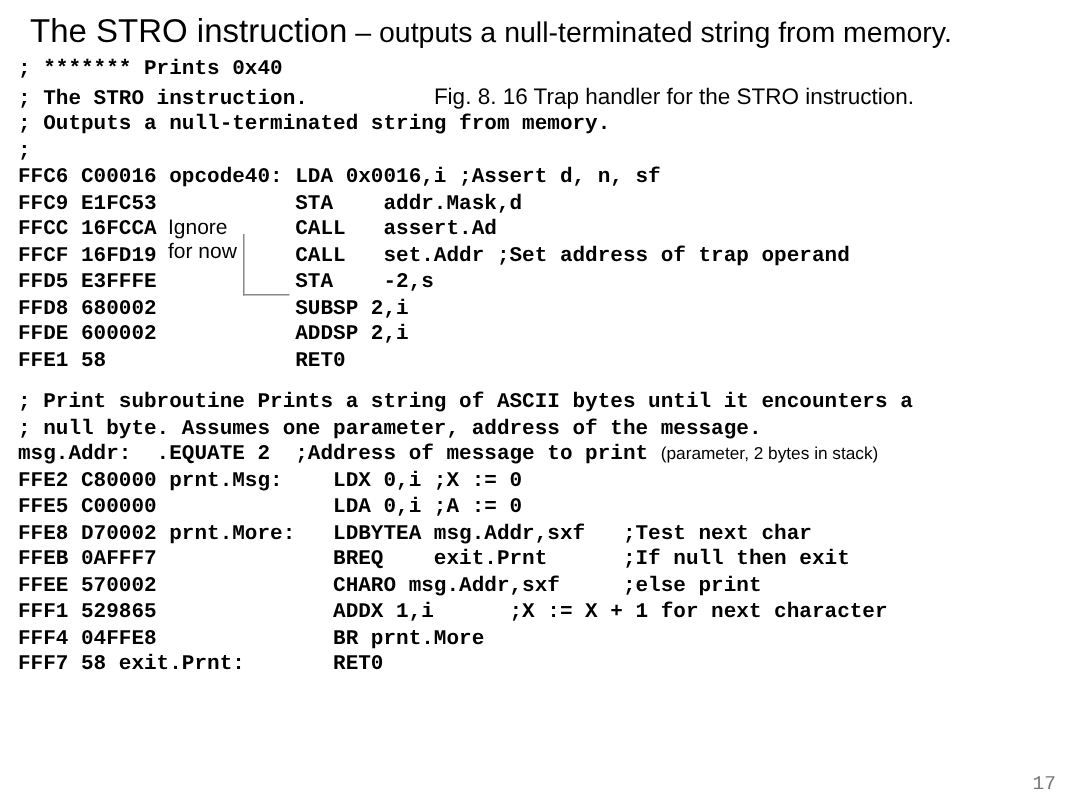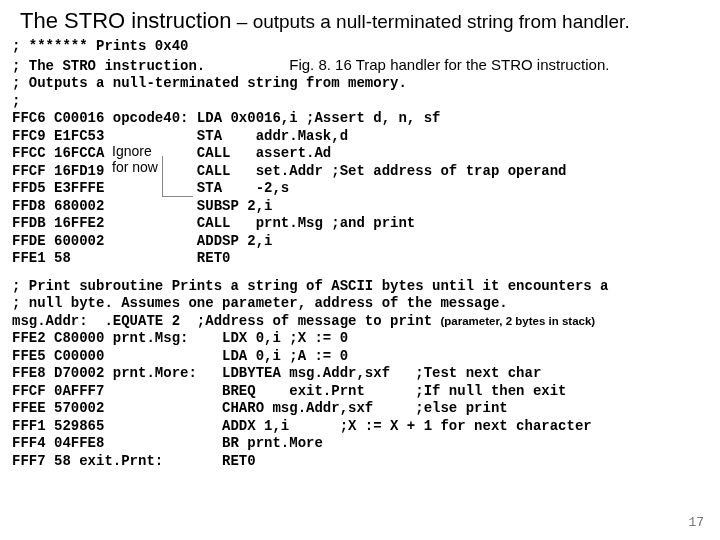--- a/index.html
+++ b/index.html
@@ -32,21 +32,21 @@
     font-size: 15px;
   }
   .note {
     font-family: Arial, Helvetica, sans-serif;
     font-weight: normal;
     font-size: 14px;
     position: absolute;
   }
   .small-note {
     font-family: Arial, Helvetica, sans-serif;
-    font-weight: bold;
+    font-weight: normal;
     font-size: 11.5px;
   }
   .pagenum {
     position: absolute;
     bottom: 10px;
     right: 16px;
     font-size: 13px;
     color: #777;
     font-family: Liberation Mono, monospace;
   }
@@ -54,52 +54,51 @@
   .connector {
     position: absolute;
     border-left: 1px solid #888;
     border-bottom: 1px solid #888;
   }
 </style>
 </head>
 <body>
 
 <div class="title">
-  <span class="big">The STRO instruction</span><span> – outputs a null-terminated string from handler.</span>
+  <span class="big">The STRO instruction</span><span> – outputs a null-terminated string from memory.</span>
 </div>
 
 <div class="rel">
   <pre class="mono block">; ******* Prints 0x40</pre>
   <pre class="mono block"><span>; The STRO instruction.</span>          <span class="fig-caption">Fig. 8. 16 Trap handler for the STRO instruction.</span></pre>
   <pre class="mono block">; Outputs a null-terminated string from memory.</pre>
   <pre class="mono block">;</pre>
 
   <pre class="mono block">FFC6 C00016 opcode40: LDA 0x0016,i ;Assert d, n, sf</pre>
   <pre class="mono block">FFC9 E1FC53           STA    addr.Mask,d</pre>
   <pre class="mono block">FFCC 16FCCA           CALL   assert.Ad</pre>
   <pre class="mono block">FFCF 16FD19           CALL   set.Addr ;Set address of trap operand</pre>
   <pre class="mono block">FFD5 E3FFFE           STA    -2,s</pre>
   <pre class="mono block">FFD8 680002           SUBSP 2,i</pre>
-  <pre class="mono block">FFDB 16FFE2           CALL   prnt.Msg ;and print</pre>
   <pre class="mono block">FFDE 600002           ADDSP 2,i</pre>
   <pre class="mono block">FFE1 58               RET0</pre>
 
   <div class="note" style="left:100px; top:105px;">Ignore</div>
   <div class="note" style="left:100px; top:121px;">for now</div>
   <div class="connector" style="left:150px; top:118px; width:30px; height:40px;"></div>
 </div>
 
 <div style="height:10px"></div>
 
 <pre class="mono block">; Print subroutine Prints a string of ASCII bytes until it encounters a</pre>
 <pre class="mono block">; null byte. Assumes one parameter, address of the message.</pre>
 <pre class="mono block"><span>msg.Addr:  .EQUATE 2  ;Address of message to print </span><span class="small-note">(parameter, 2 bytes in stack)</span></pre>
 
 <pre class="mono block">FFE2 C80000 prnt.Msg:    LDX 0,i ;X := 0</pre>
 <pre class="mono block">FFE5 C00000              LDA 0,i ;A := 0</pre>
 <pre class="mono block">FFE8 D70002 prnt.More:   LDBYTEA msg.Addr,sxf   ;Test next char</pre>
-<pre class="mono block">FFCF 0AFFF7              BREQ    exit.Prnt      ;If null then exit</pre>
+<pre class="mono block">FFEB 0AFFF7              BREQ    exit.Prnt      ;If null then exit</pre>
 <pre class="mono block">FFEE 570002              CHARO msg.Addr,sxf     ;else print</pre>
 <pre class="mono block">FFF1 529865              ADDX 1,i      ;X := X + 1 for next character</pre>
 <pre class="mono block">FFF4 04FFE8              BR prnt.More</pre>
 <pre class="mono block">FFF7 58 exit.Prnt:       RET0</pre>
 
 <div class="pagenum">17</div>
 
 </body></html>

